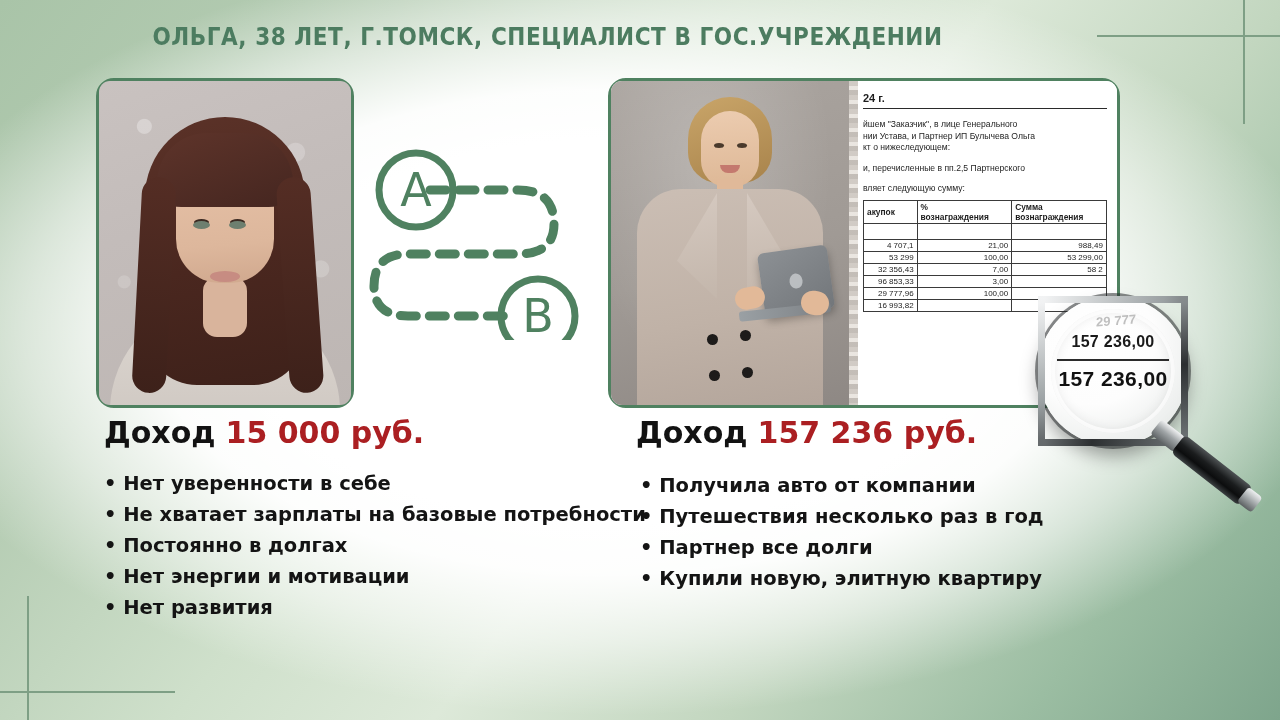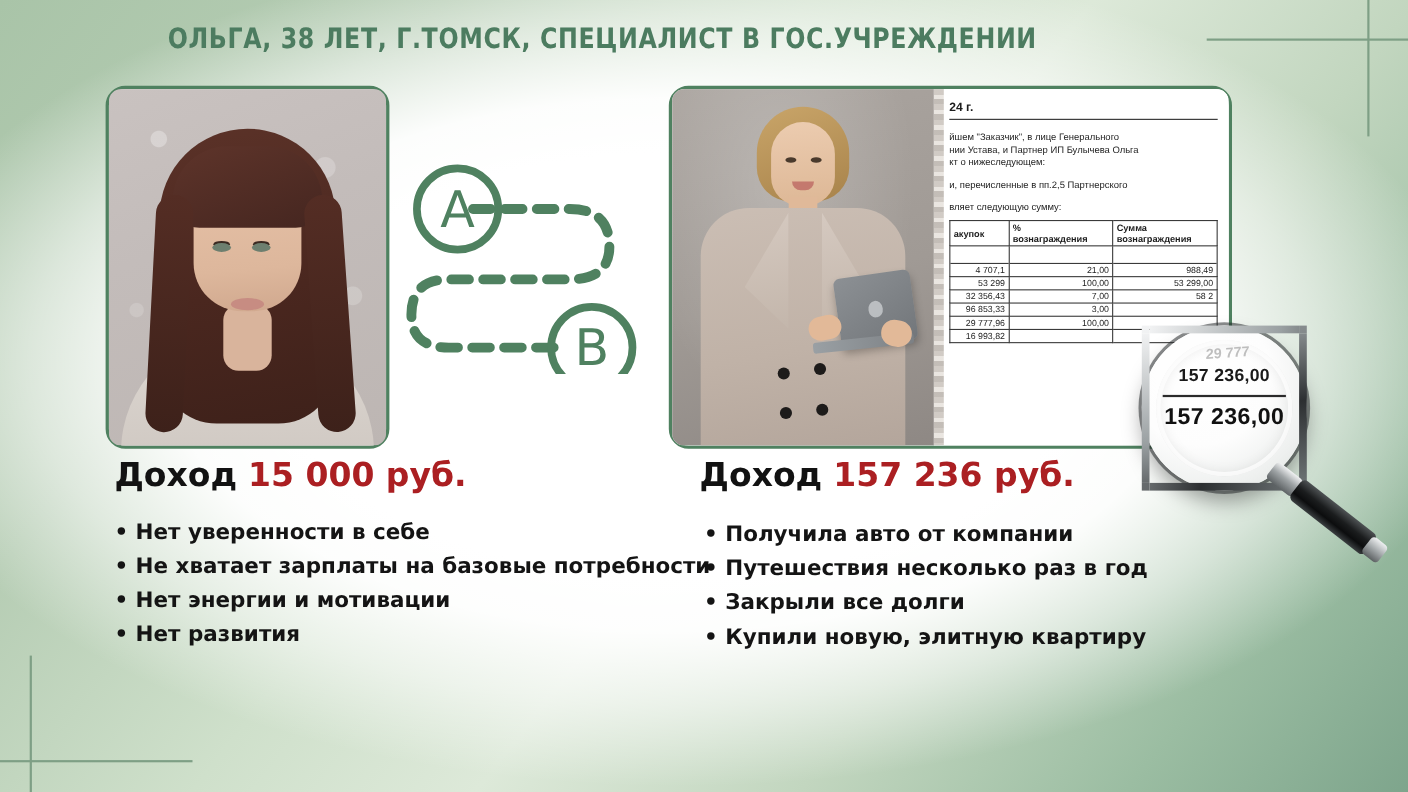--- a/index.html
+++ b/index.html
@@ -444,24 +444,25 @@
     <span class="word">Доход</span><span class="amount">15 000 руб.</span>
   </div>
 
   <div class="income" id="income-right">
     <span class="word">Доход</span><span class="amount">157 236 руб.</span>
   </div>
 
   <ul class="bullets" id="bullets-left">
     <li>Нет уверенности в себе</li>
     <li>Не хватает зарплаты на базовые потребности</li>
+    <li>Постоянно в долгах</li>
     <li>Нет энергии и мотивации</li>
     <li>Нет развития</li>
   </ul>
 
   <ul class="bullets" id="bullets-right">
     <li>Получила авто от компании</li>
     <li>Путешествия несколько раз в год</li>
-    <li>Закрыли все долги</li>
+    <li>Партнер все долги</li>
     <li>Купили новую, элитную квартиру</li>
   </ul>
 
 </div>
 
 </body></html>

